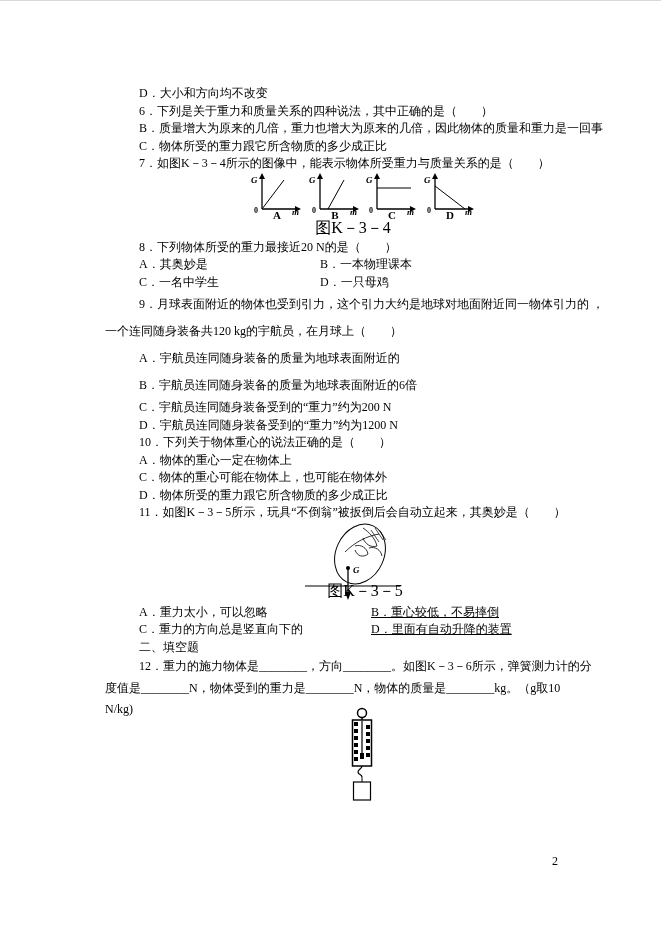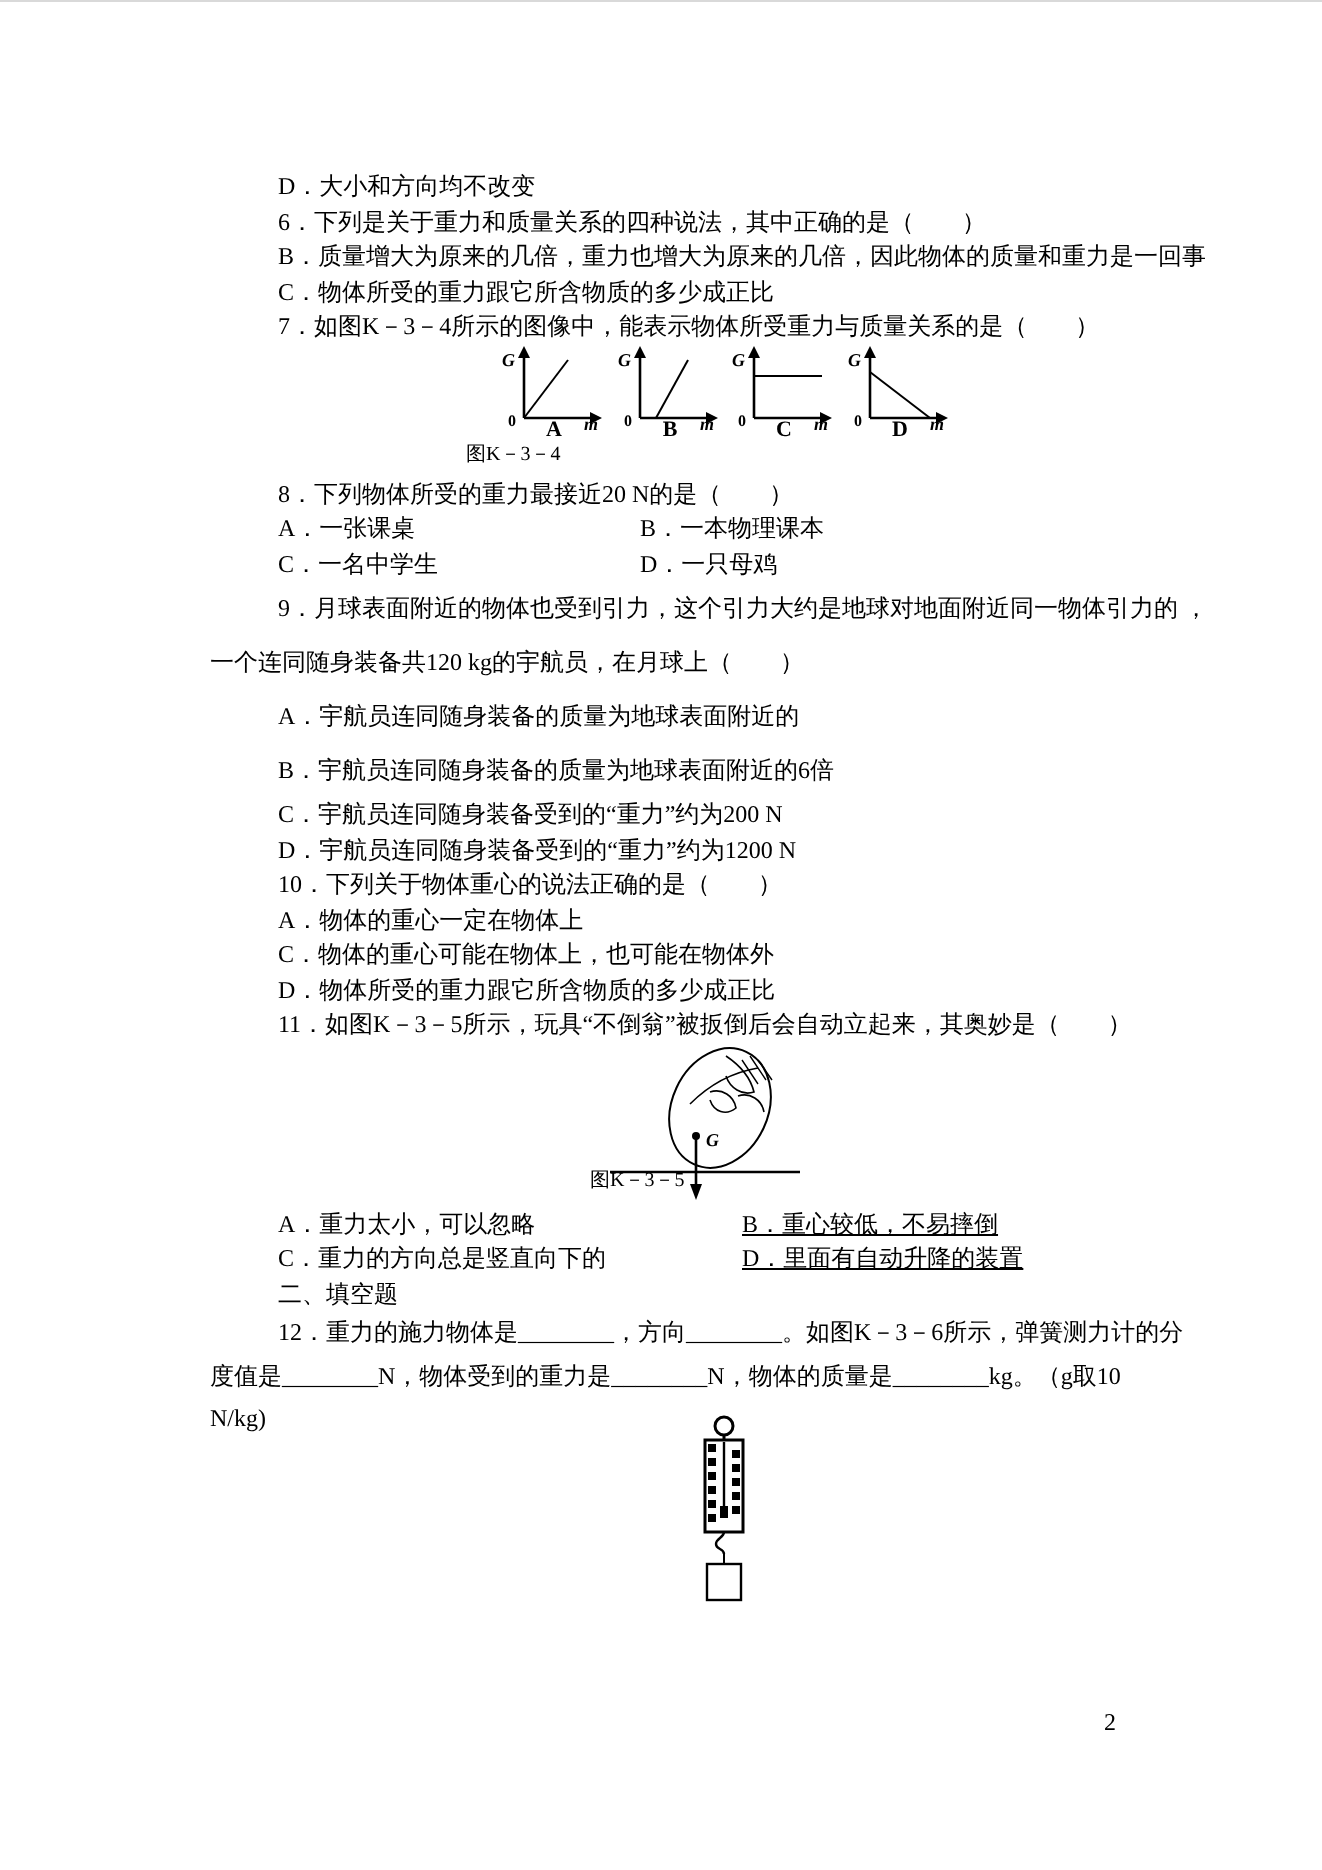--- a/index.html
+++ b/index.html
@@ -24,21 +24,21 @@
   .c11{left:266px;text-decoration:underline;}
   .fig{position:relative;}
   .fig-graphs{height:66px;}
   .fig-tumbler{height:82px;}
   .fig-scale{height:163px;}
   .graphcell{position:absolute;top:0;width:52px;}
   .g-a{left:146px;} .g-b{left:204px;} .g-c{left:261px;} .g-d{left:319px;}
   .glabel{position:absolute;top:36px;width:52px;text-align:center;
           font-weight:bold;font-size:11px;line-height:12px;}
   .gl-a{left:146px;} .gl-b{left:204px;} .gl-c{left:261px;} .gl-d{left:319px;}
-  .figcap{position:absolute;text-align:left;font-size:10px;line-height:14px;}
+  .figcap{position:absolute;text-align:center;font-size:16px;line-height:14px;}
   .cap1{top:48px;left:128px;width:240px;}
   .cap2{top:62px;left:190px;width:140px;}
   .tumbler-svg{position:absolute;left:200px;top:0;}
   .scale-svg{position:absolute;left:242px;top:-14px;}
   .pagenum{position:absolute;left:552px;top:853px;width:20px;
            font-size:12px;line-height:14px;}
   svg{display:block;}
   svg line,svg path,svg ellipse,svg circle,svg rect{stroke:#000;fill:none;}
   .axis-txt{font-family:"Liberation Serif",serif;font-style:italic;
             font-weight:bold;font-size:9px;fill:#000;stroke:none;}
@@ -115,21 +115,21 @@
       </div>
       <div class="glabel gl-a">A</div>
       <div class="glabel gl-b">B</div>
       <div class="glabel gl-c">C</div>
       <div class="glabel gl-d">D</div>
       <div class="figcap cap1">图K－3－4</div>
     </div>
 
     <div class="ln ind">8．下列物体所受的重力最接近20 N的是（　　）</div>
     <div class="ln ind two">
-      <span>A．一张课桌</span>
+      <span>A．其奥妙是</span>
       <span class="col2 c8">B．一本物理课本</span>
     </div>
     <div class="ln ind two">
       <span>C．一名中学生</span>
       <span class="col2 c8">D．一只母鸡</span>
     </div>
 
     <div class="ln ind q9sp">9．月球表面附近的物体也受到引力，这个引力大约是地球对地面附近同一物体引力的 ，</div>
     <div class="ln q9sp">一个连同随身装备共120 kg的宇航员，在月球上（　　）</div>
     <div class="ln ind q9sp">A．宇航员连同随身装备的质量为地球表面附近的</div>

